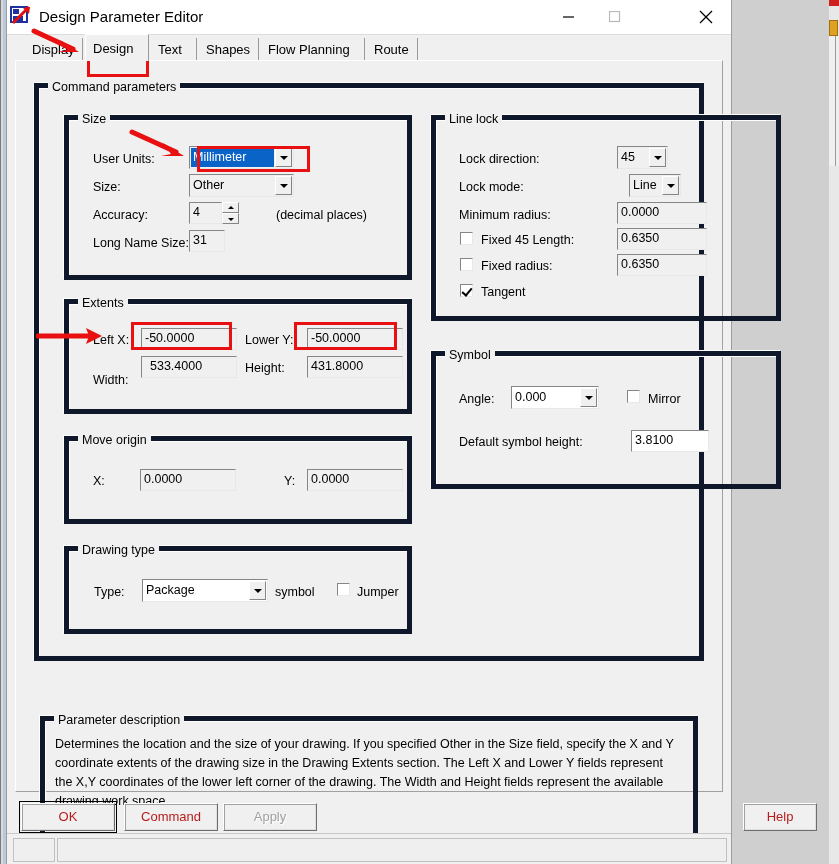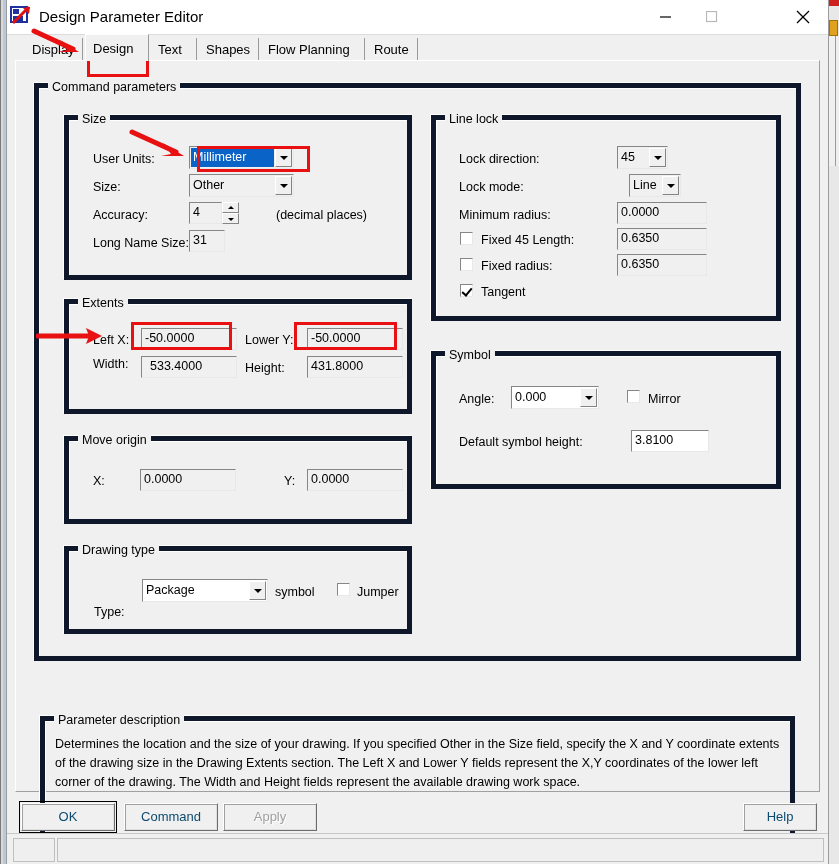--- a/index.html
+++ b/index.html
@@ -33,21 +33,21 @@
     background: #e0a020; border: 1px solid #a07010;
   }
   #bg-right-line {
     position: absolute; right: 0; top: 36px; width: 10px; height: 130px;
     background: linear-gradient(to right,#f0f0f0 0,#f0f0f0 6px,#9a9a9a 6px,#9a9a9a 7px,#efefef 7px);
   }
 
   
   #window {
     position: absolute;
-    left: 6px; top: 0; width: 823px; height: 864px;
+    left: 6px; top: 0; width: 726px; height: 864px;
     background: #f0f0f0;
     border-left: 1px solid #9c9c9c;
     border-right: 1px solid #9c9c9c;
     box-sizing: border-box;
   }
 
   
   #titlebar {
     position: relative;
     height: 34px;
@@ -243,21 +243,21 @@
     position: absolute;
     background: #f0f0f0;
     border-top: 1px solid #ffffff;
     border-left: 1px solid #ffffff;
     border-right: 1px solid #6d6d6d;
     border-bottom: 1px solid #6d6d6d;
     box-shadow: 1px 1px 0 #a0a0a0 inset, -1px -1px 0 #dfdfdf inset;
     box-sizing: border-box;
     text-align: center;
     font-size: 13px;
-    color: #0c4a6e;
+    color: #b91c1c;
     height: 28px;
     line-height: 26px;
   }
   .btn.def { outline: 1px solid #000; outline-offset: 1px; }
   .btn.dis { color: #a0a0a0; text-shadow: 1px 1px 0 #ffffff; }
 
   
   #statusbar {
     position: absolute; left: 0; bottom: 0; width: 100%; height: 30px;
     background: #f0f0f0;
@@ -367,41 +367,41 @@
 
     <div class="grp" style="left:48px; top:238px; width:338px; height:105px;">
       <div class="lg">Extents</div>
 
       <div class="lbl" style="left:24px; top:28px;">Left X:</div>
       <div class="txt" style="left:72px; top:24px; width:96px; height:22px;">-50.0000</div>
 
       <div class="lbl" style="left:176px; top:28px;">Lower Y:</div>
       <div class="txt" style="left:238px; top:24px; width:96px; height:22px;">-50.0000</div>
 
-      <div class="lbl" style="left:24px; top:52px;text-align:center;">Width:</div>
+      <div class="lbl" style="left:24px; top:68px;text-align:center;">Width:</div>
       <div class="txt" style="left:72px; top:52px; width:96px; height:22px;padding-left:8px;">533.4000</div>
 
       <div class="lbl" style="left:176px; top:56px;">Height:</div>
       <div class="txt" style="left:238px; top:52px; width:96px; height:22px;">431.8000</div>
     </div>
 
     <div class="grp" style="left:48px; top:375px; width:338px; height:78px;">
       <div class="lg">Move origin</div>
 
       <div class="lbl" style="left:24px; top:32px;">X:</div>
       <div class="txt" style="left:71px; top:28px; width:96px; height:22px;">0.0000</div>
 
       <div class="lbl" style="left:215px; top:32px;">Y:</div>
       <div class="txt" style="left:238px; top:28px; width:96px; height:22px;">0.0000</div>
     </div>
 
     <div class="grp" style="left:48px; top:485px; width:338px; height:78px;">
       <div class="lg">Drawing type</div>
 
-      <div class="lbl" style="left:25px; top:33px;margin-top:20px;">Type:</div>
+      <div class="lbl" style="left:25px; top:33px;">Type:</div>
       <div class="combo white" style="left:73px; top:28px; width:126px; height:23px; background:#ffffff;">
         <div class="cval">Package</div>
         <div class="carrow"></div>
       </div>
       <div class="lbl" style="left:206px; top:33px;">symbol</div>
       <div class="cb" style="left:268px; top:32px;"></div>
       <div class="lbl" style="left:288px; top:33px;">Jumper</div>
     </div>
 
     <div class="grp" style="left:415px; top:54px; width:340px; height:196px;">

